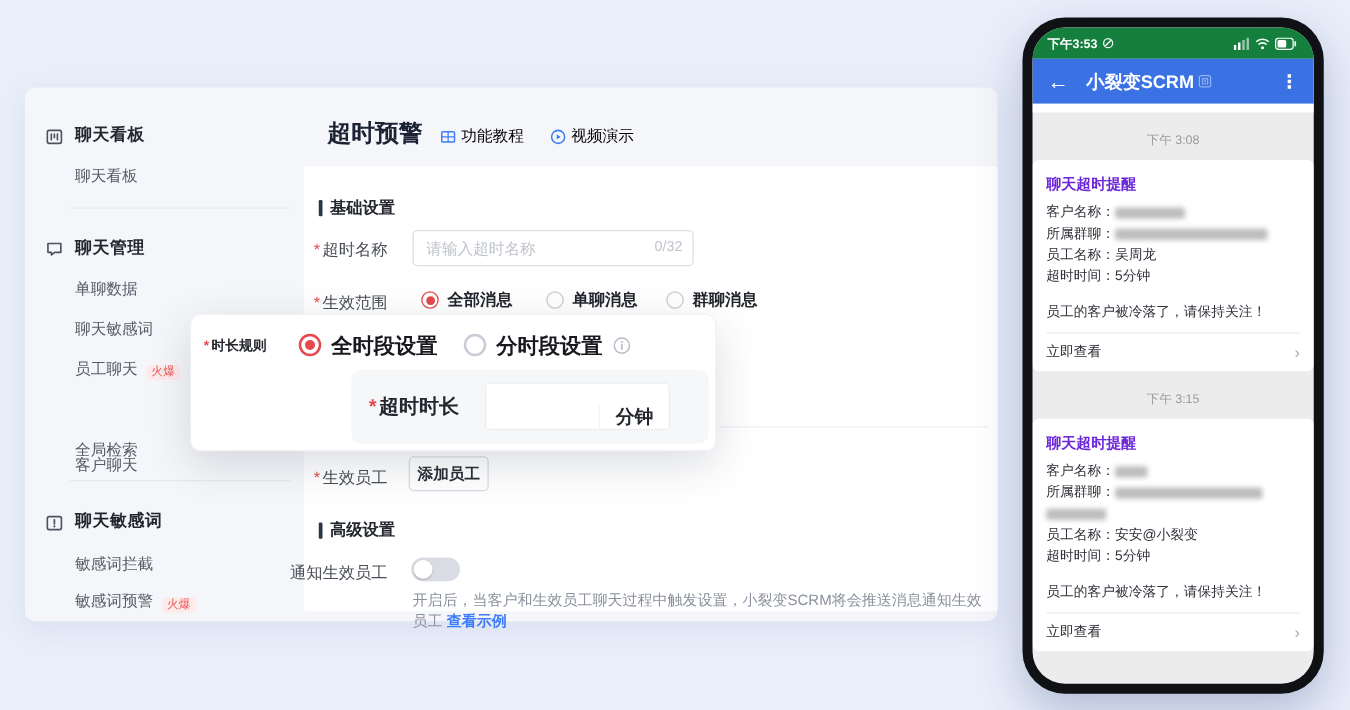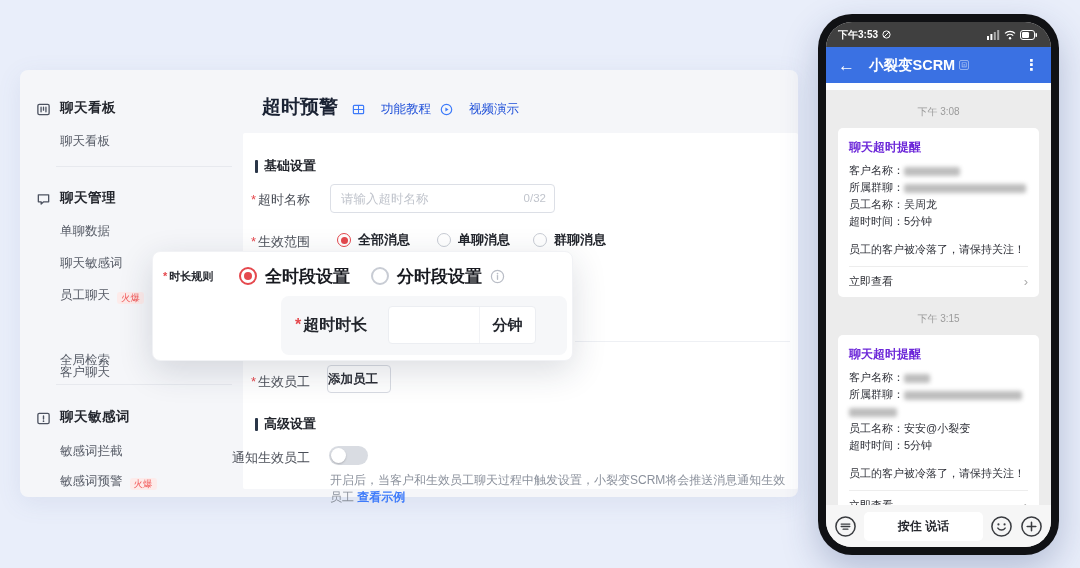--- a/index.html
+++ b/index.html
@@ -20,77 +20,77 @@
   .side-row{ position:absolute; left:0; width:230px; height:22px; display:flex; align-items:flex-end; }
   .side-row .sec-icon{ position:absolute; left:16px; width:15px; height:15px; display:flex; }
   .side-sec{ font-size:13.5px; color:#23262d; font-weight:700; letter-spacing:.5px; }
   .side-sec-label{ margin-left:40px; }
   .side-item{ font-size:12.5px; color:#565b66; }
   .side-item-label{ margin-left:40px; }
   .side-div{ position:absolute; left:36px; width:176px; height:1px; background:#e7e9ee; }
   .hot-badge{ background:#fdebea; color:#f25a5a; font-size:9.5px; padding:1.5px 4px; border-radius:3px; margin-left:7px; line-height:1; }
   
   .page-title{ position:absolute; left:242px; top:24px; font-size:19px; font-weight:700; color:#1a2233; }
-  .hdr-link{ position:absolute; top:31px; display:flex; align-items:center; gap:16px; font-size:12.5px; color:#1d4ed8; cursor:pointer; }
+  .hdr-link{ position:absolute; top:31px; display:flex; align-items:center; gap:4px; font-size:12.5px; color:#000000; cursor:pointer; }
   .hdr-link svg{ display:block; }
   
   .content-body{ position:absolute; left:223px; top:63px; width:555px; height:356px; background:#ffffff; border-radius:2px; }
   .sec-title{ position:absolute; display:flex; align-items:center; gap:6px; font-size:13px; font-weight:700; color:#23262d; }
   .sec-bar{ width:3px; height:13px; background:#2a3648; border-radius:1px; }
   .frm-label{ position:absolute; width:120px; text-align:right; font-size:13px; color:#4a4e57; }
   .req{ color:#e5484d; margin-right:2px; }
   .txt-input{ position:absolute; left:87px; width:225px; height:29px; border:1px solid #dcdfe6; border-radius:4px; background:#fff; }
   .txt-input input{ width:100%; height:100%; border:0; outline:none; background:transparent; padding:0 42px 0 10px; font-size:12.5px; color:#303133; font-family:inherit; }
   .txt-input input::placeholder{ color:#c0c4cc; }
   .counter{ position:absolute; right:8px; top:7px; font-size:11.5px; color:#c0c4cc; }
   .radio-opt{ position:absolute; display:flex; align-items:center; gap:7px; cursor:pointer; }
   .radio{ width:14px; height:14px; border-radius:50%; border:1.5px solid #c8ccd4; background:#fff; position:relative; flex:none; }
   .radio.checked{ border-color:#e5484d; }
   .radio.checked::after{ content:''; position:absolute; inset:2.5px; border-radius:50%; background:#e5484d; }
   .radio-txt{ font-size:13px; color:#23262d; font-weight:600; }
   .ghost-line{ position:absolute; left:332px; top:208px; width:215px; height:1px; background:#eef0f4; }
-  .btn{ position:absolute; border:1px solid #d8dbe2; background:#fff; border-radius:4px; font-size:12.5px; font-weight:600; color:#2b2e36; display:flex; align-items:center; cursor:pointer; }
+  .btn{ position:absolute; border:1px solid #d8dbe2; background:#fff; border-radius:4px; font-size:12.5px; font-weight:600; color:#2b2e36; display:flex; align-items:center; justify-content:center; cursor:pointer; }
   .toggle{ position:absolute; width:39px; height:19px; border-radius:10px; background:#d9dce2; cursor:pointer; }
   .toggle::after{ content:''; position:absolute; left:2px; top:2px; width:15px; height:15px; border-radius:50%; background:#fff; box-shadow:0 1px 2px rgba(0,0,0,.2); }
   .desc{ position:absolute; left:87px; top:339px; font-size:12px; color:#8b919c; width:460px; }
   .desc a{ color:#3e7bfa; text-decoration:none; font-weight:600; cursor:pointer; }
   
   .popup{
     position:absolute; left:132px; top:181px; width:421px; height:110px;
     background:#fff; border-radius:8px; border:1px solid #f1f2f5;
     box-shadow:0 10px 34px rgba(30,45,70,.16); z-index:5;
   }
   .popup-row{ position:absolute; left:0; top:10px; height:28px; width:100%; display:flex; align-items:center; }
   .popup-label{ margin-left:10px; font-size:11px; font-weight:700; color:#23262d; }
   .popup-radio{ display:flex; align-items:center; gap:8px; cursor:pointer; }
   .radio-lg{ width:18px; height:18px; border-radius:50%; border:2px solid #c8ccd4; background:#fff; position:relative; flex:none; }
   .radio-lg.checked{ border-color:#e5484d; }
   .radio-lg.checked::after{ content:''; position:absolute; inset:3px; border-radius:50%; background:#e5484d; }
   .popup-radio-txt{ font-size:17px; font-weight:700; color:#17191f; }
   .popup-panel{ position:absolute; left:128px; top:44px; right:5px; bottom:5px; background:#f6f7f9; border-radius:8px; }
   .dur-label{ position:absolute; left:14px; top:19px; font-size:16px; font-weight:700; color:#23262d; }
-  .dur-group{ position:absolute; left:107px; top:10px; width:148px; height:38px; background:#fff; border:1px solid #eceef2; border-radius:4px; display:flex; }
+  .dur-group{ position:absolute; left:107px; top:10px; width:148px; height:38px; background:#fff; border:1px solid #eceef2; border-radius:4px; display:flex;align-items:flex-end; }
   .dur-group input{ flex:1; min-width:0; border:0; outline:none; padding:0 8px; font-size:14px; font-family:inherit; background:transparent; }
   .dur-unit{ width:56px; display:flex; align-items:center; justify-content:center; font-size:15px; font-weight:700; color:#23262d; border-left:1px solid #f2f3f6; }
   
   .phone{
     position:absolute; left:818px; top:14px; width:241px; height:541px;
     background:#101114; border-radius:34px; padding:8px;
     box-shadow:0 14px 36px rgba(40,60,120,.28);
   }
   .screen{ width:100%; height:100%; border-radius:26px; overflow:hidden; display:flex; flex-direction:column; background:#ececec; }
-  .p-status{ height:25px; background:#404040; display:flex; align-items:center; justify-content:space-between; padding:0 14px 0 12px; color:#fff; }
+  .p-status{ height:25px; background:#15803d; display:flex; align-items:center; justify-content:space-between; padding:0 14px 0 12px; color:#fff; }
   .p-time{ font-size:10px; font-weight:700; display:flex; align-items:center; gap:4px; }
   .p-nav{ height:36px; background:#3a71e3; display:flex; align-items:center; padding:0 12px; color:#fff; }
   .p-back{ font-size:17px; line-height:1; cursor:pointer; }
   .p-title{ font-size:14.5px; font-weight:700; margin-left:14px; display:flex; align-items:center; gap:4px; }
   .p-title-badge{ width:10px; height:10px; border:1px solid rgba(255,255,255,.45); border-radius:2px; font-size:7px; color:rgba(255,255,255,.55); display:flex; align-items:center; justify-content:center; }
   .p-kebab{ margin-left:auto; font-size:15px; font-weight:700; letter-spacing:0; cursor:pointer; }
   .p-banner{ height:7px; background:#fff; }
-  .p-chat{ flex:1; overflow:hidden; padding:0 12px; }
+  .p-chat{ flex:1; overflow:hidden; padding:0 0; }
   .p-timechip{ text-align:center; font-size:10px; color:#9b9b9b; margin-top:15px; margin-bottom:9px; }
   .msg-card{ background:#fff; border-radius:5px; padding:11px 11px 8px 11px; }
   .msg-title{ font-size:12px; font-weight:700; color:#6d28d9; margin-bottom:6px; }
   .msg-line{ font-size:11px; color:#30323a; line-height:17px; }
   .blur{ display:inline-block; height:9px; background:#bdbdbd; filter:blur(2px); border-radius:2px; vertical-align:middle; }
   .b56{width:56px}.b120{width:122px}.b26{width:26px}.b118{width:118px}.b48{width:48px}
   .msg-note{ font-size:11px; color:#30323a; margin-top:12px; }
   .msg-div{ height:1px; background:#ededed; margin:9px 0 7px; }
   .msg-action{ display:flex; align-items:flex-start; justify-content:space-between; font-size:11px; color:#2b2d33; cursor:pointer; }
   .msg-chevron{ color:#ababab; font-size:13px; }
@@ -336,38 +336,15 @@
         <div class="msg-line"><span>超时时间：</span><span>5分钟</span></div>
         <div class="msg-note">员工的客户被冷落了，请保持关注！</div>
         <div class="msg-div"></div>
         <div class="msg-action">
           <span>立即查看</span>
           <span class="msg-chevron">›</span>
         </div>
       </div>
     </div>
 
-    <div class="p-inputbar">
-      <span class="circ-icon">
-        <svg viewBox="0 0 24 24" width="23" height="23">
-            <circle cx="12" cy="12" r="10" fill="none" stroke="#3a3c40" stroke-width="1.6"></circle>
-            <path d="M7.5 9.5h9M7.5 12h9M9.5 14.8h5" stroke="#3a3c40" stroke-width="1.4" stroke-linecap="round"></path>
-          </svg>
-      </span>
-      <span class="voice-btn">按住 说话</span>
-      <span class="circ-icon">
-        <svg viewBox="0 0 24 24" width="23" height="23">
-            <circle cx="12" cy="12" r="10" fill="none" stroke="#3a3c40" stroke-width="1.6"></circle>
-            <circle cx="8.8" cy="9.8" r="1.1" fill="#3a3c40"></circle>
-            <circle cx="15.2" cy="9.8" r="1.1" fill="#3a3c40"></circle>
-            <path d="M8.2 13.6a4.6 4.6 0 0 0 7.6 0" fill="none" stroke="#3a3c40" stroke-width="1.5" stroke-linecap="round"></path>
-          </svg>
-      </span>
-      <span class="circ-icon">
-        <svg viewBox="0 0 24 24" width="23" height="23">
-            <circle cx="12" cy="12" r="10" fill="none" stroke="#3a3c40" stroke-width="1.6"></circle>
-            <path d="M12 7.5v9M7.5 12h9" stroke="#3a3c40" stroke-width="1.6" stroke-linecap="round"></path>
-          </svg>
-      </span>
-    </div>
 
   </div>
 </div>
 
 </body></html>

